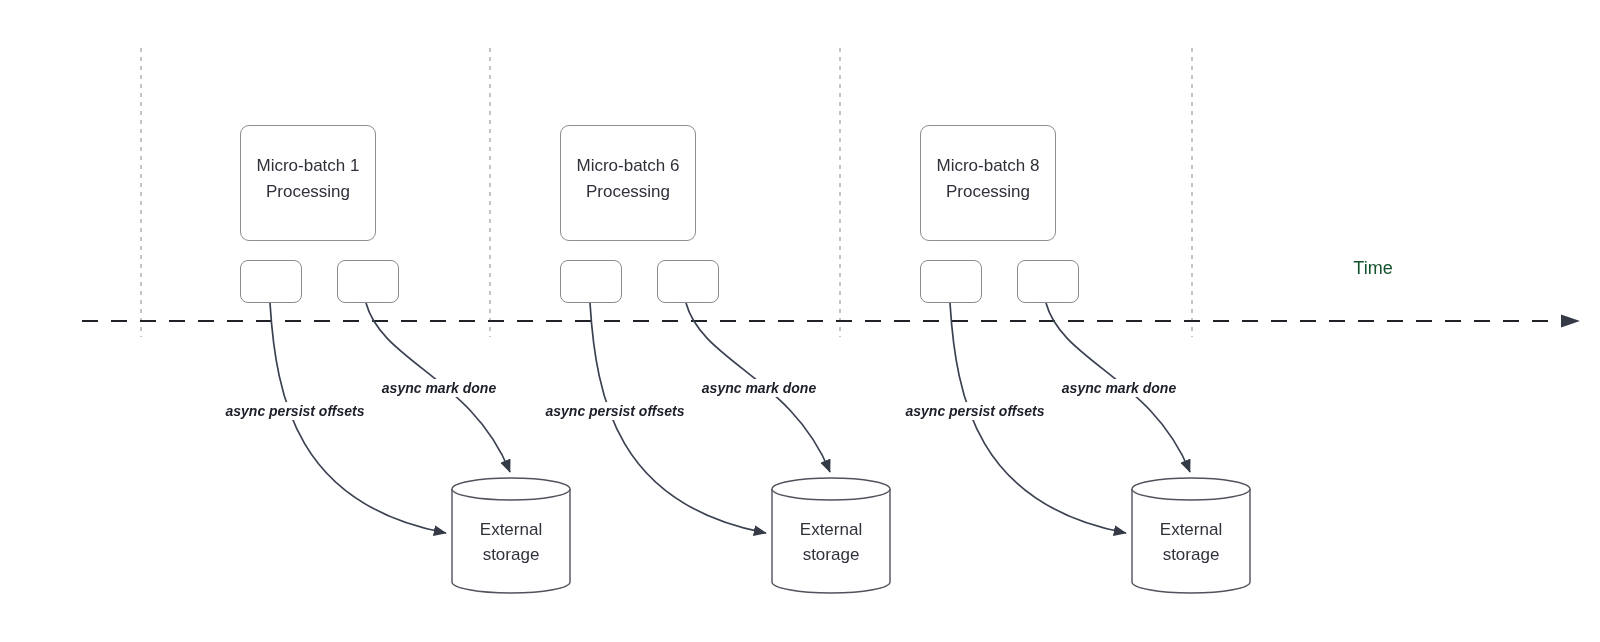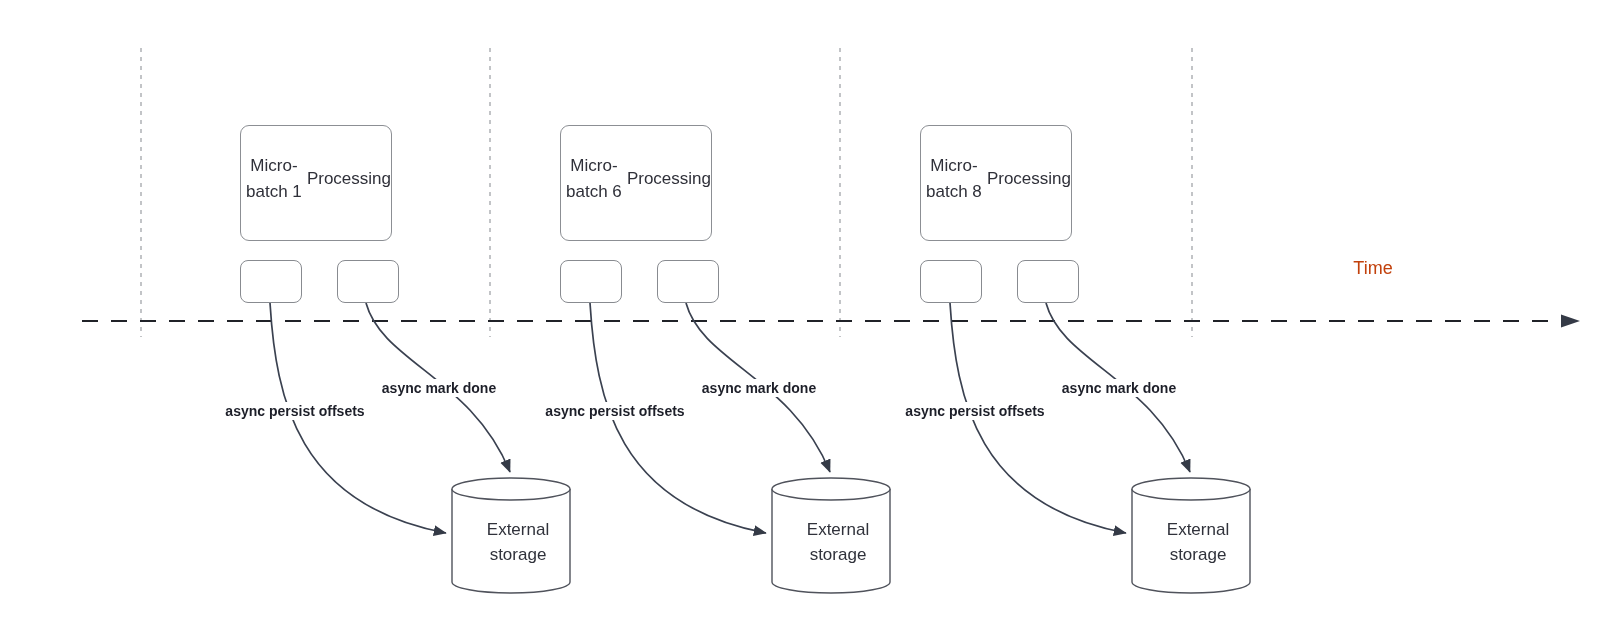--- a/index.html
+++ b/index.html
@@ -16,57 +16,57 @@
   .vline   { stroke: #b3b6ba; stroke-width: 1.6; stroke-dasharray: 4 5; fill: none; }
   .timeline{ stroke: #202228; stroke-width: 2;   stroke-dasharray: 16 13; fill: none; }
   .flow    { stroke: #3a4150; stroke-width: 1.7; fill: none; }
   .cyl     { stroke: #50535c; stroke-width: 1.4; fill: #ffffff; }
   .ah      { fill: #343a46; stroke: none; }
 
   .group { position: absolute; top: 0; height: 642px; width: 360px; }
 
   .proc-box {
     position: absolute; left: 0; top: 125px;
-    width: 152px; height: 116px;
+    width: 136px; height: 116px;
     border: 1px solid #8c8f94; border-radius: 9px;
     background: #ffffff;
-    display: flex; 
+    display: flex; flex-direction: column;
     align-items: center; justify-content: center;
     padding-bottom: 8px; box-sizing: border-box;
     font-size: 17px; line-height: 26px; color: #2f3039;
     text-align: center;
   }
   .chip {
     position: absolute; top: 260px;
     width: 62px; height: 43px;
     border: 1px solid #888b90; border-radius: 8px;
     background: #ffffff; box-sizing: border-box;
   }
   .chip-a { left: 0; }
   .chip-b { left: 97px; }
 
   .lbl {
     position: absolute;
     transform: translateX(-50%);
     background: #ffffff;
     font-size: 14px; font-weight: bold; color: #1d1f29;
-    white-space: nowrap; line-height: 16px; padding: 1px 2px;
+    white-space: nowrap; line-height: 16px; padding: 1px 2px; font-style: italic;
   }
   .lbl-persist { left: 55px;  top: 402px; }
   .lbl-mark    { left: 199px; top: 379px; }
 
   .cyl-text {
     position: absolute; left: 271px; top: 517px;
     transform: translateX(-50%);
     font-size: 17px; line-height: 25px; color: #30323b;
-    text-align: center; white-space: nowrap; margin-left: 7px;
+    text-align: center; white-space: nowrap;
   }
   .time-label {
     position: absolute; left: 1337px; top: 258px; width: 72px;
-    text-align: center; font-size: 18px; color: #c2410c;
+    text-align: center; font-size: 18px; color: #14532d;
   }
 </style>
 </head>
 <body>
 
 <div class="canvas">
 
   <svg class="strokes" width="1600" height="642" viewBox="0 0 1600 642">
     <defs>
       <marker id="arrow" viewBox="0 0 10 10" refX="8.5" refY="5" markerWidth="8.5" markerHeight="8.5" orient="auto-start-reverse">

